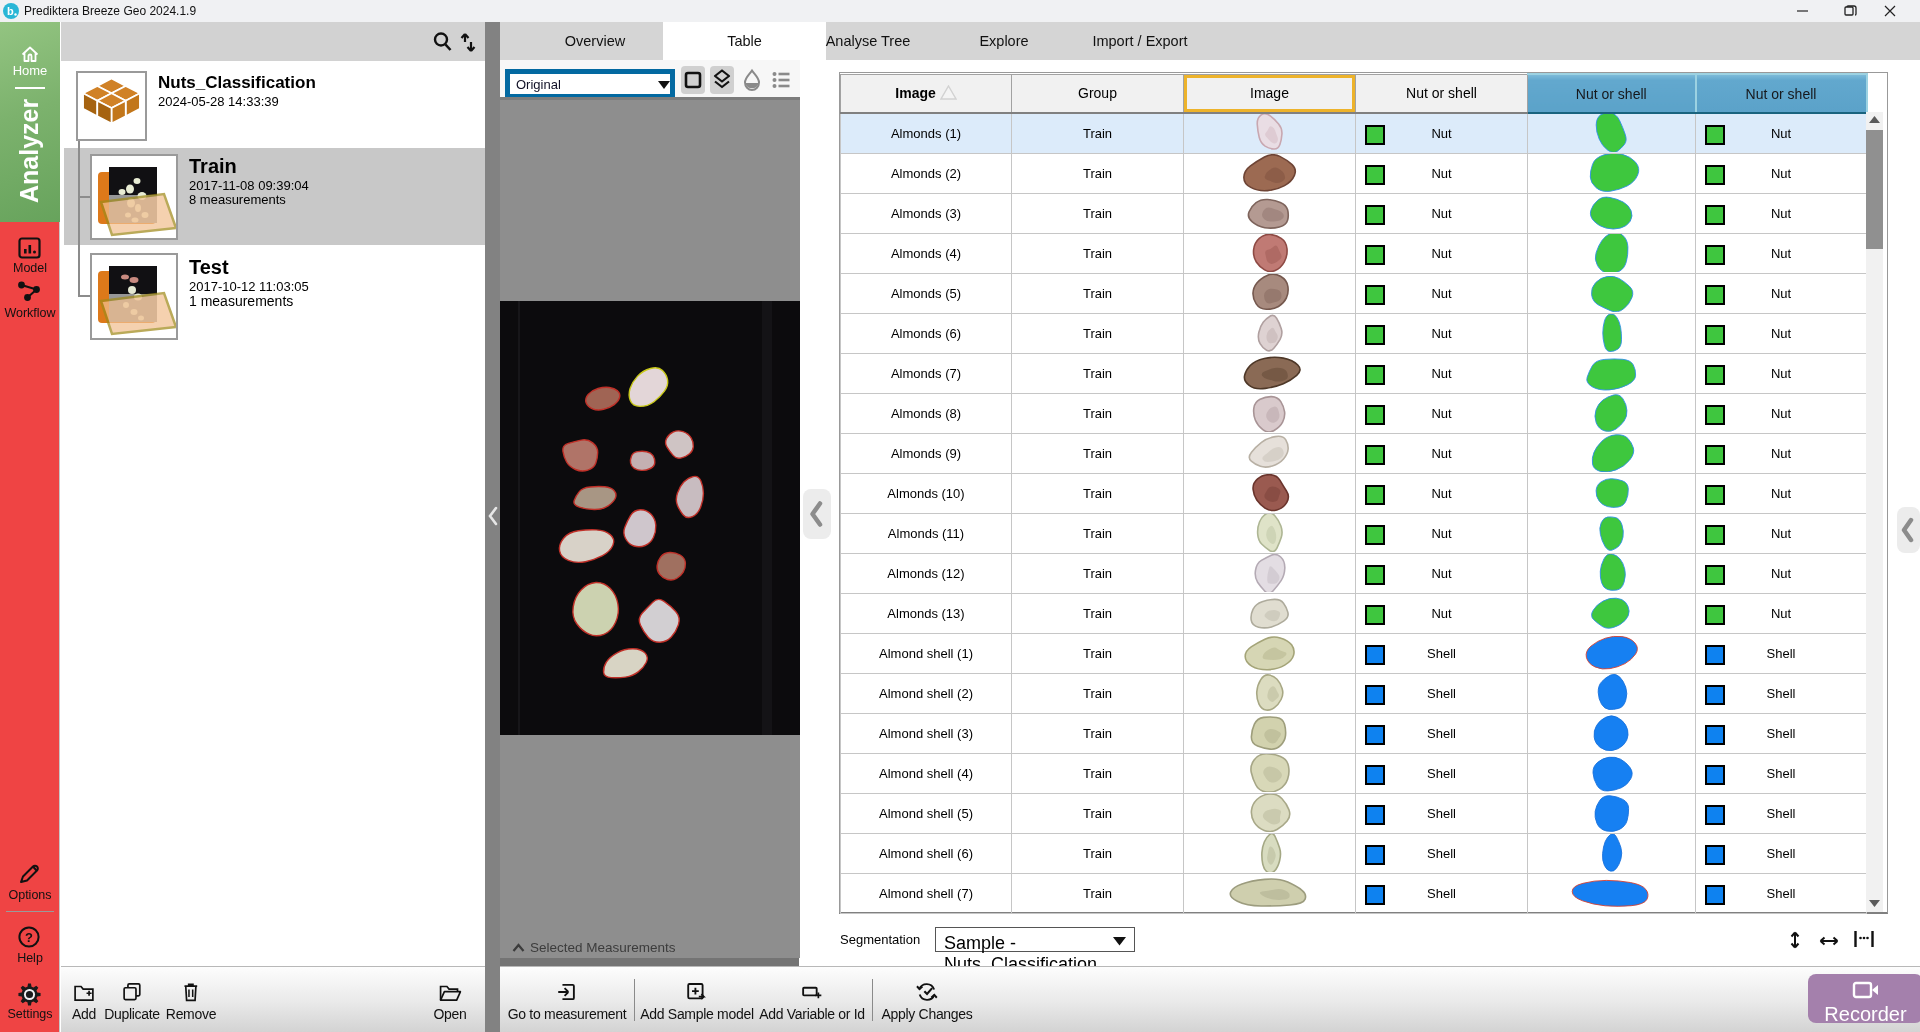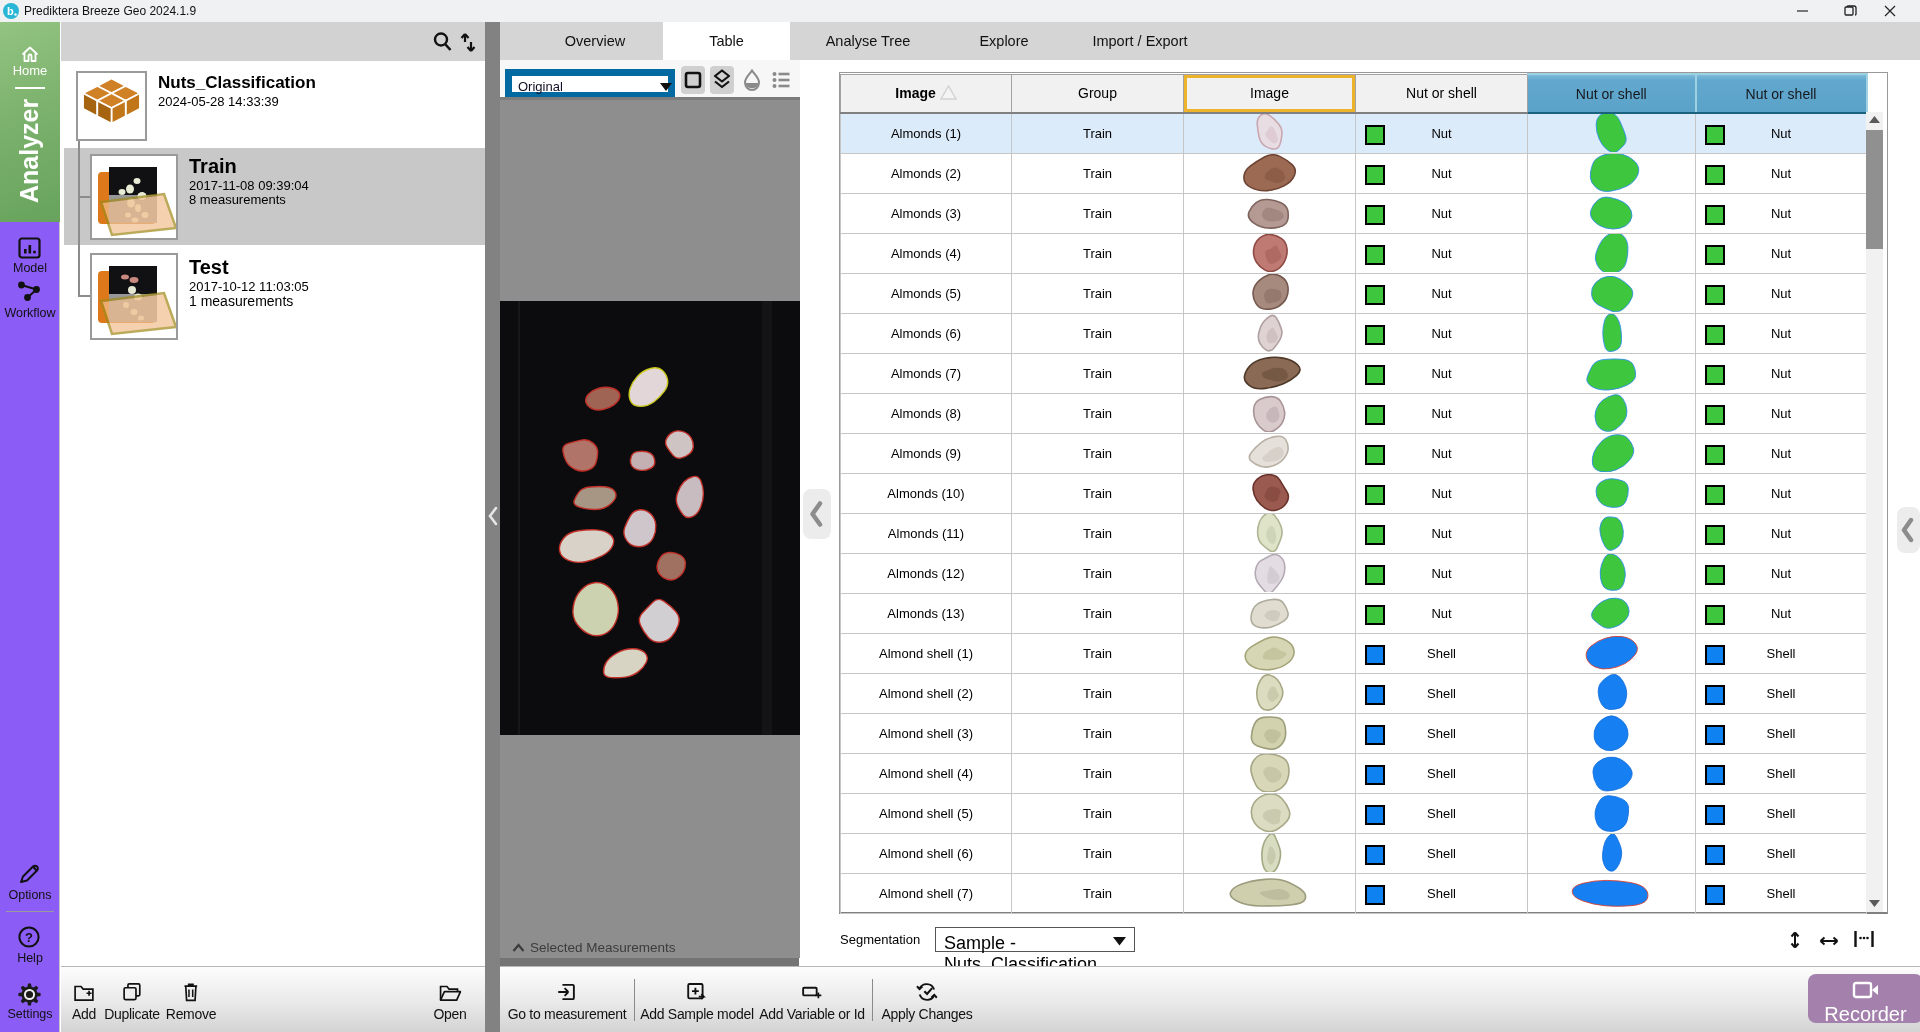--- a/index.html
+++ b/index.html
@@ -1,21 +1,21 @@
 <!DOCTYPE html>
 <html><head><meta charset="utf-8"><title>Prediktera Breeze Geo 2024.1.9</title>
 <style>
 *{margin:0;padding:0;box-sizing:border-box}
 html,body{width:1920px;height:1032px;overflow:hidden;font-family:"Liberation Sans",sans-serif;background:#fff}
 .abs{position:absolute}
 
 #titlebar{position:absolute;left:0;top:0;width:1920px;height:22px;background:#f0f1f3;color:#111;font-size:12px}
 #titlebar .tt{position:absolute;left:24px;top:4px}
 
-#sidebar{position:absolute;left:0;top:22px;width:60px;height:1010px;background:#8b5cf6;border-right:1px solid #c6c6c6}
+#sidebar{position:absolute;left:0;top:22px;width:60px;height:1010px;background:#ef4444;border-right:1px solid #c6c6c6}
 #sbgreen{position:absolute;left:0;top:0;width:60px;height:200px;background:linear-gradient(160deg,#93c481 0%,#7cb26d 45%,#67a35c 100%)}
 #sbgreen .lbl{position:absolute;width:60px;text-align:center;color:#fff;font-size:13px}
 #analyzer{position:absolute;left:15px;top:181px;width:32px;height:32px;color:#fff;font-weight:bold;font-size:25px}
 #analyzer span{position:absolute;left:0;top:0;transform:rotate(-90deg);transform-origin:0 0;white-space:nowrap}
 .sbitem{position:absolute;width:60px;text-align:center;color:#111;font-size:12.5px}
 
 #leftpanel{position:absolute;left:61px;top:22px;width:424px;height:1010px;background:#fff}
 #lp-top{position:absolute;left:0;top:0;width:424px;height:39px;background:#d2d2d2}
 .item-title{font-weight:bold;color:#000}
 #train-row{position:absolute;left:3px;top:126px;width:421px;height:97px;background:#c8c8c8}
@@ -25,21 +25,21 @@
 #vdiv{position:absolute;left:485px;top:22px;width:15px;height:1010px;background:#828282}
 
 #tabbar{position:absolute;left:500px;top:22px;width:1420px;height:38px;background:#d5d5d5}
 .tab{position:absolute;top:0;height:38px;line-height:38px;text-align:center;font-size:14.5px;color:#111}
 
 #midbar{position:absolute;left:500px;top:60px;width:300px;height:38px;background:#f7f7f7}
 #midline{position:absolute;left:500px;top:97px;width:300px;height:3px;background:#7c7c7c}
 #viewer{position:absolute;left:500px;top:100px;width:300px;height:858px;background:#8e8e8e}
 #selmeas{position:absolute;left:500px;top:938px;width:300px;height:20px;background:#8e8e8e;color:#3c3c3c;font-size:13.5px}
 #midstrip{position:absolute;left:500px;top:958px;width:299px;height:8px;background:#747474}
-#combo{position:absolute;left:5px;top:9px;width:170px;height:30px;background:#fff;border:7px solid #0369a1;font-size:13px;color:#101026}
+#combo{position:absolute;left:5px;top:9px;width:170px;height:30px;background:#fff;border:5px solid #0369a1;font-size:13px;color:#101026}
 .tbtn{position:absolute;top:6px;width:24px;height:28px;border-radius:4px}
 
 #rightbg{position:absolute;left:800px;top:60px;width:1120px;height:906px;background:#fff}
 #tablewrap{position:absolute;left:839px;top:72px;width:1049px;height:842px;border:1px solid #999;border-bottom:2px solid #808080}
 table{border-collapse:collapse;table-layout:fixed;font-size:13px;color:#000}
 td,th{border:1px solid #c6c6c6;overflow:hidden;white-space:nowrap;padding:0;text-align:center;vertical-align:middle}
 th{height:39px;background:#f1f1f1;border:1px solid #a2a2a2;border-bottom:2px solid #808080;font-weight:normal;font-size:14px}
 th.bl{background:linear-gradient(#7cbad9 0%,#62a8ce 14%,#5ba2c9 100%);border:2px solid #9cd2e2;border-left:1px solid #2e6e95;border-bottom:2px solid #19637e;color:#16181c}
 td{height:40px;line-height:0}
 td:first-child,td:nth-child(2){line-height:normal}
@@ -203,21 +203,21 @@
 </div>
 
 <div id="vdiv">
     <svg class="abs" style="left:2px;top:483px" width="12" height="22" viewBox="0 0 12 22">
       <path d="M9,3 L3,11 L9,19" fill="none" stroke="#e6e6e6" stroke-width="2.6" stroke-linecap="round"></path>
     </svg>
   </div>
 
 <div id="tabbar">
  <div class="tab" style="left:27px;width:136px">Overview</div>
- <div class="tab" style="left:163px;width:127px;background:#fff">Table</div>
+ <div class="tab" style="left:163px;width:163px;background:#fff">Table</div>
  <div class="tab" style="left:300px;width:136px">Analyse Tree</div>
  <div class="tab" style="left:436px;width:136px">Explore</div>
  <div class="tab" style="left:572px;width:136px">Import / Export</div>
 </div>
 
 <div id="midbar">
  <div id="combo">
       <span class="abs" style="left:6px;top:3px">Original</span>
       <svg class="abs" style="left:148px;top:7px" width="12" height="9">
         <polygon points="0,0 12,0 6,8" fill="#111"></polygon>

